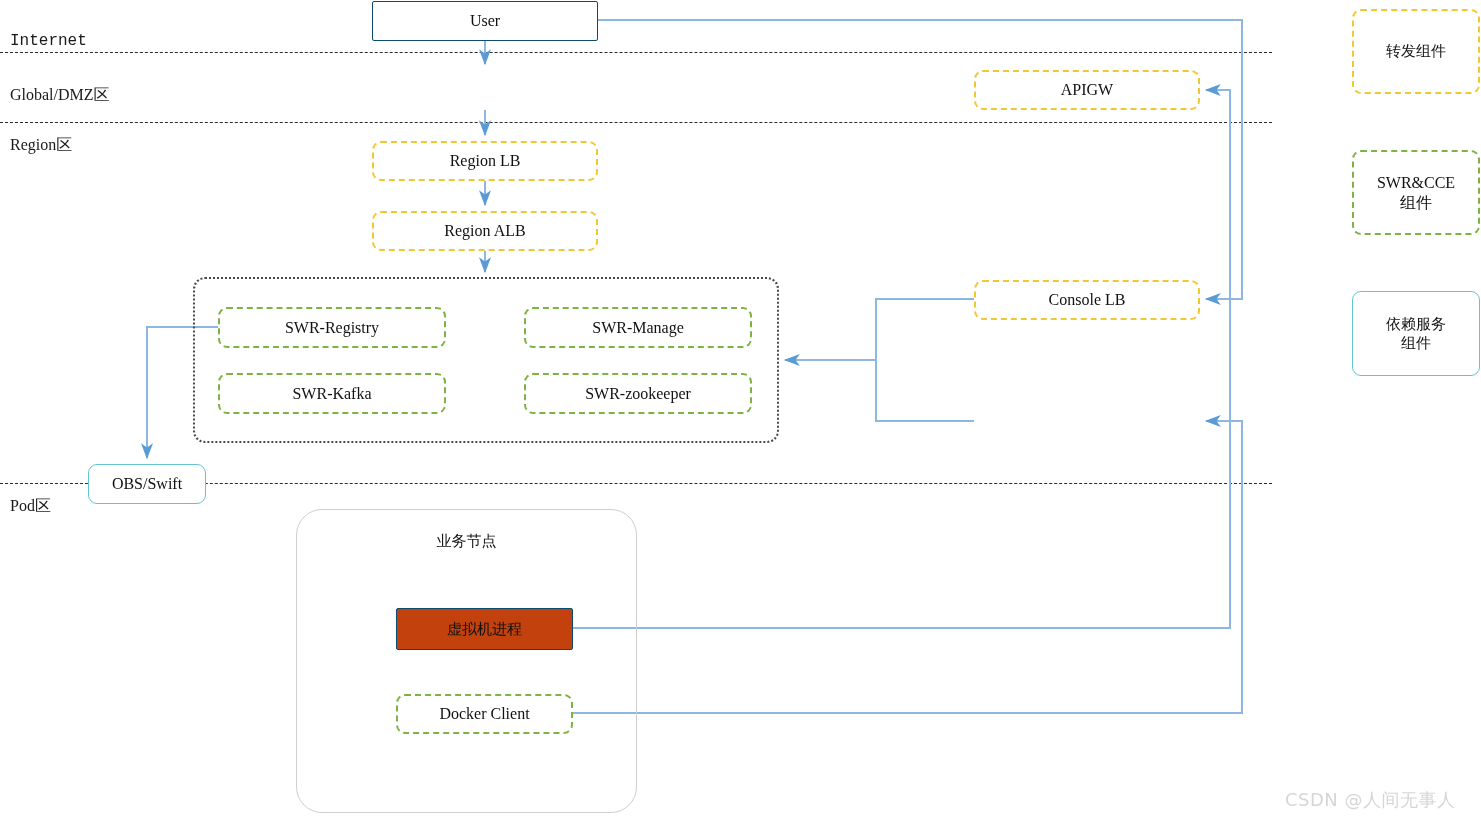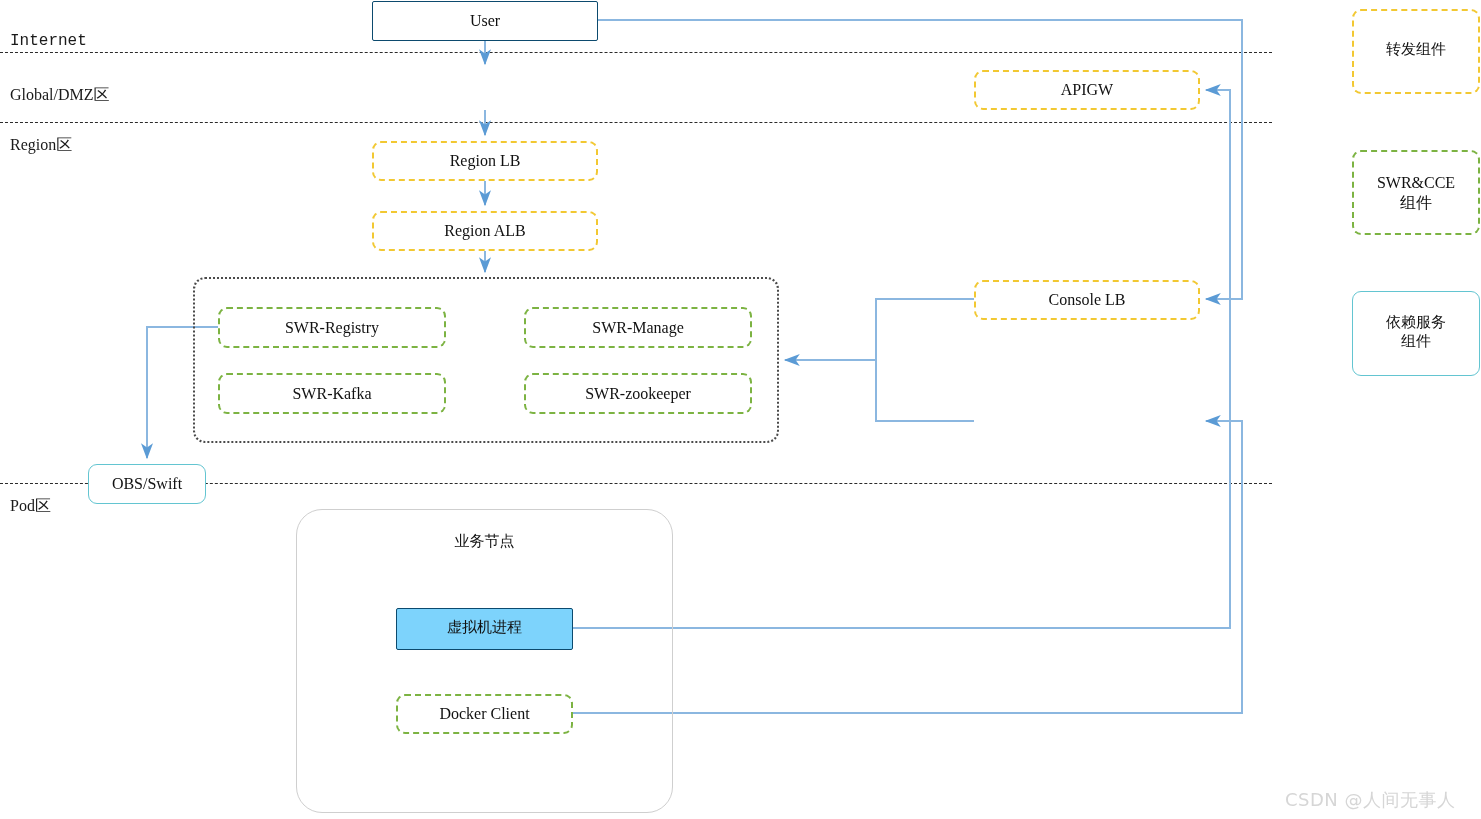--- a/index.html
+++ b/index.html
@@ -38,21 +38,21 @@
     box-sizing: border-box;
     display: flex;
     align-items: center;
     justify-content: center;
     text-align: center;
     font-size: 16px;
     color: #111111;
     background: transparent;
     line-height: 1.25;
   }
-  .node.cn { font-family: Liberation Mono, monospace; font-size: 15px; }
+  .node.cn { font-family: Liberation Serif, serif; font-size: 15px; }
 
   
   .style-solid-dark {
     border: 1px solid #0c4a6e;
     border-radius: 2px;
   }
   .style-dashdot-yellow {
     border: 2px dashed #f2c832;
     border-radius: 9px;
   }
@@ -140,21 +140,21 @@
       <path d="M876,360 L785,360" marker-end="url(#ah)"></path>
 
       <path d="M573,628 L1230,628 L1230,90 L1206,90" marker-end="url(#ah)"></path>
 
       <path d="M573,713 L1242,713 L1242,421 L1206,421" marker-end="url(#ah)"></path>
     </g>
   </svg>
 
   <div class="node style-dotted-gray" style="left:193px; top:277px; width:586px; height:166px;"></div>
 
-  <div class="node style-solid-lightgray" style="left:296px; top:509px; width:377px; height:304px;padding-left:32px;">
+  <div class="node style-solid-lightgray" style="left:296px; top:509px; width:341px; height:304px;padding-left:32px;">
     <div class="group-title" style="top:22px;">业务节点</div>
   </div>
 
   <div class="node style-solid-dark" style="left:372px; top:1px; width:226px; height:40px;">
     <span>User</span>
   </div>
 
 
   <div class="node style-dashdot-yellow" style="left:372px; top:141px; width:226px; height:40px;">
     <span>Region LB</span>
@@ -186,21 +186,21 @@
   </div>
 
   <div class="node style-dashed-green" style="left:218px; top:373px; width:228px; height:41px;">
     <span>SWR-Kafka</span>
   </div>
 
   <div class="node style-dashed-green" style="left:524px; top:373px; width:228px; height:41px;">
     <span>SWR-zookeeper</span>
   </div>
 
-  <div class="node cn style-solid-dark" style="left:396px; top:608px; width:177px; height:42px; background:#7dd3fc;">
+  <div class="node cn style-solid-dark" style="left:396px; top:608px; width:177px; height:42px; background:#c2410c;">
     <span>虚拟机进程</span>
   </div>
 
   <div class="node style-dashed-green" style="left:396px; top:694px; width:177px; height:40px; background:#ffffff;">
     <span>Docker Client</span>
   </div>
 
   <div class="node cn style-dashdot-yellow" style="left:1352px; top:9px; width:128px; height:85px;">
     <span>转发组件</span>
   </div>

